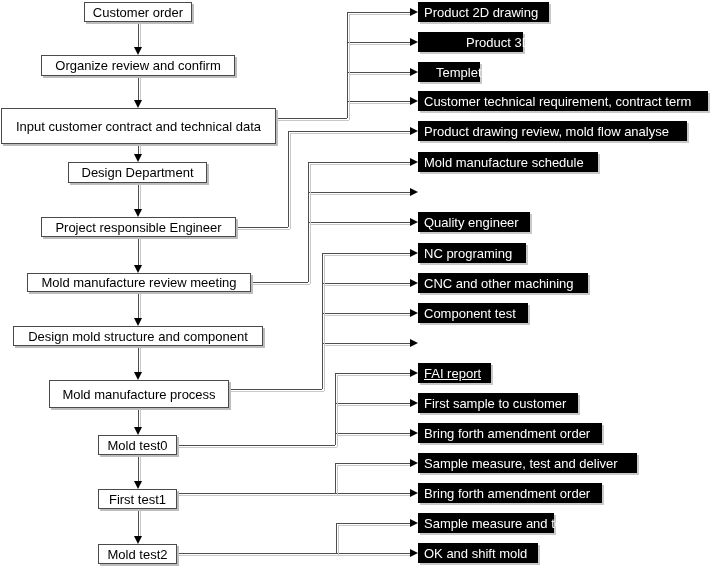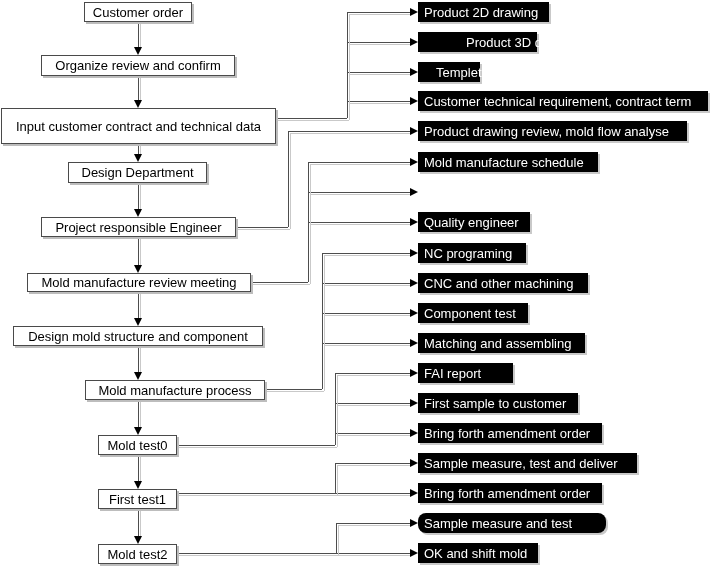--- a/index.html
+++ b/index.html
@@ -103,35 +103,34 @@
     <div class="arrR" style="left: 410px; top: 489px;"></div>
     <div class="arrR" style="left: 410px; top: 519px;"></div>
     <div class="arrR" style="left: 410px; top: 549px;"></div>
     <div class="lbox" style="left: 84px; top: 2px; width: 108px; height: 20px;">Customer order</div>
     <div class="lbox" style="left: 41px; top: 55px; width: 194px; height: 21px;">Organize review and confirm</div>
     <div class="lbox" style="left: 1px; top: 108px; width: 275px; height: 36px;">Input customer contract and technical data</div>
     <div class="lbox" style="left: 68px; top: 162px; width: 139px; height: 21px;">Design Department</div>
     <div class="lbox" style="left: 41px; top: 217px; width: 195px; height: 20px;">Project responsible Engineer</div>
     <div class="lbox" style="left: 27px; top: 273px; width: 224px; height: 19px;">Mold manufacture review meeting</div>
     <div class="lbox" style="left: 13px; top: 326px; width: 250px; height: 20px;">Design mold structure and component</div>
-    <div class="lbox" style="left: 49px; top: 380px; width: 180px; height: 20px; margin-left: 36px;">Mold manufacture process</div>
+    <div class="lbox" style="left: 49px; top: 380px; width: 180px; height: 28px;">Mold manufacture process</div>
     <div class="lbox" style="left: 98px; top: 435px; width: 79px; height: 20px;">Mold test0</div>
     <div class="lbox" style="left: 98px; top: 489px; width: 79px; height: 20px;">First test1</div>
     <div class="lbox" style="left: 98px; top: 544px; width: 79px; height: 20px;">Mold test2</div>
     <div class="rbox" style="left: 418px; top: 2px; width: 131px;">Product 2D drawing</div>
-    <div class="rbox" style="left: 418px; top: 32px; width: 119px; padding-left: 48px;">Product 3D drawing</div>
+    <div class="rbox" style="left: 418px; top: 32px; width: 105px; padding-left: 48px;">Product 3D drawing</div>
     <div class="rbox" style="left: 418px; top: 62px; width: 62px; padding-left: 18px;">Templet</div>
     <div class="rbox" style="left: 418px; top: 91px; width: 290px;">Customer technical requirement, contract term</div>
     <div class="rbox" style="left: 418px; top: 121px; width: 269px;">Product drawing review, mold flow analyse</div>
     <div class="rbox" style="left: 418px; top: 152px; width: 180px;">Mold manufacture schedule</div>
     <div class="rbox" style="left: 418px; top: 212px; width: 112px;">Quality engineer</div>
     <div class="rbox" style="left: 418px; top: 243px; width: 108px;">NC programing</div>
     <div class="rbox" style="left: 418px; top: 273px; width: 170px;">CNC and other machining</div>
     <div class="rbox" style="left: 418px; top: 303px; width: 110px; text-align: right;">Component test</div>
-    <div class="rbox" style="left: 418px; top: 333px; width: 167px;">Matching and assembling</div>
-    <div class="rbox" style="left: 418px; top: 363px; width: 95px;">FAI report</div>
+    <div class="rbox" style="left: 418px; top: 363px; width: 73px; text-decoration: underline;">FAI report</div>
     <div class="rbox" style="left: 418px; top: 393px; width: 160px;">First sample to customer</div>
     <div class="rbox" style="left: 418px; top: 423px; width: 184px;">Bring forth amendment order</div>
     <div class="rbox" style="left: 418px; top: 453px; width: 219px;">Sample measure, test and deliver</div>
     <div class="rbox" style="left: 418px; top: 483px; width: 184px;">Bring forth amendment order</div>
-    <div class="rbox" style="left: 418px; top: 513px; width: 188px; border-radius: 8px;">Sample measure and test</div>
+    <div class="rbox" style="left: 418px; top: 513px; width: 136px;">Sample measure and test</div>
     <div class="rbox" style="left: 418px; top: 543px; width: 120px;">OK and shift mold</div>
   </div>
 
 </body></html>

